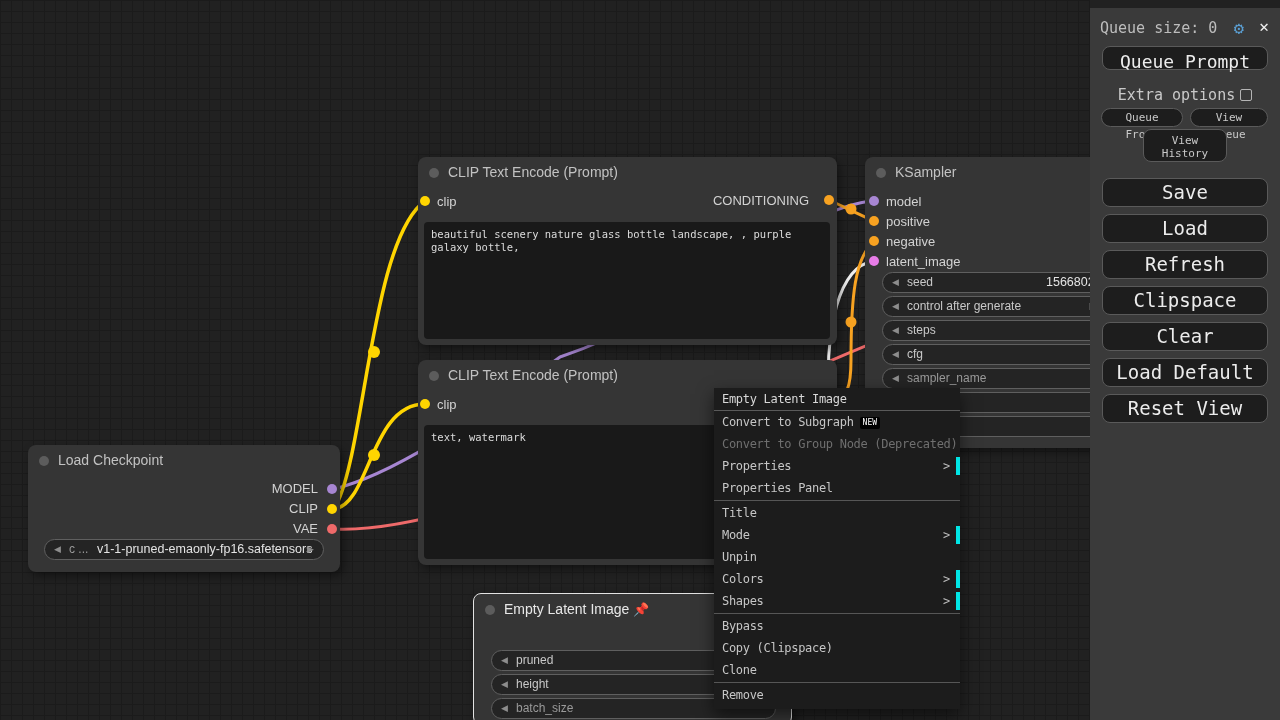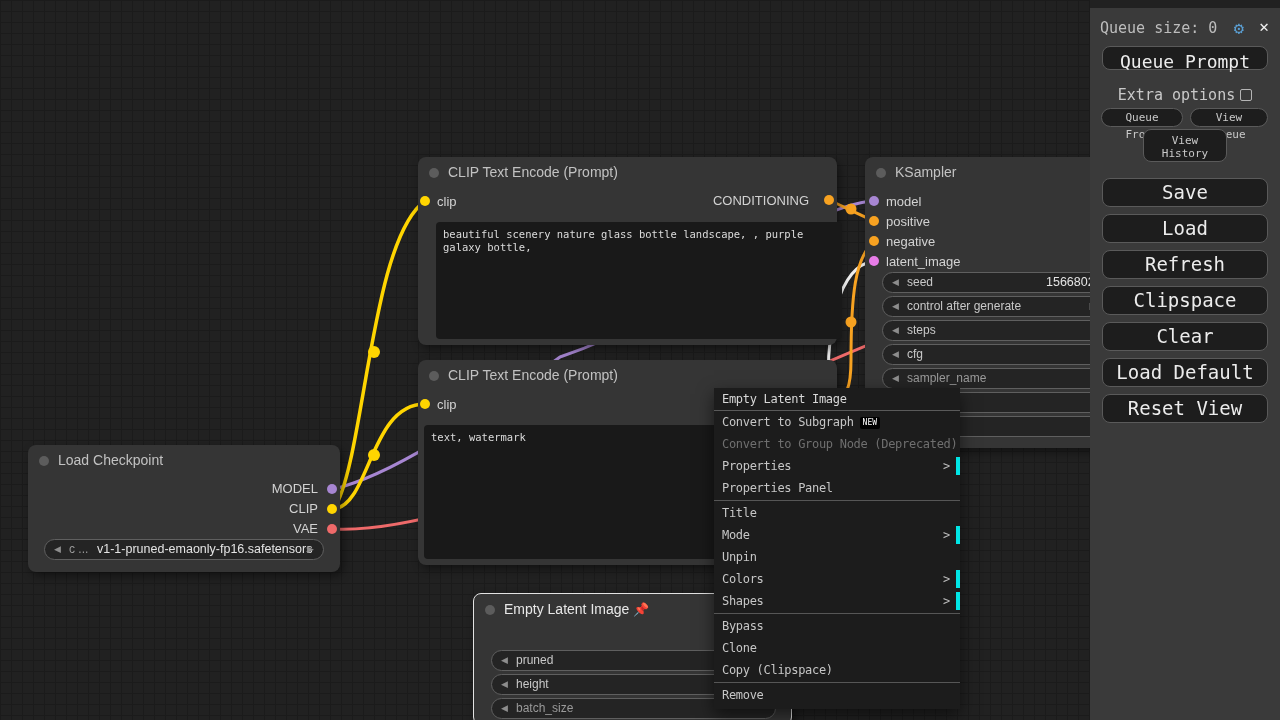--- a/index.html
+++ b/index.html
@@ -138,21 +138,21 @@
       <circle cx="851" cy="209" r="5.5" fill="#f7a221"></circle>
       <circle cx="851" cy="322" r="5.5" fill="#f7a221"></circle>
     </svg>
 
     <div class="node" style="left:418px; top:157px; width:419px; height:188px;">
       <div class="node-title"><span class="ntdot"></span><span>CLIP Text Encode (Prompt)</span></div>
       <div class="port c-clip" style="left:2px; top:39px;"></div>
       <div class="plabel" style="left:19px; top:37px;">clip</div>
       <div class="plabel right" style="right:28px; top:36px;">CONDITIONING</div>
       <div class="port c-cond" style="left:406px; top:38px;"></div>
-      <div class="ta" style="left:18px; top:65px; width:406px; height:117px;">beautiful scenery nature glass bottle landscape, , purple galaxy bottle,</div>
+      <div class="ta" style="left:6px; top:65px; width:406px; height:117px;">beautiful scenery nature glass bottle landscape, , purple galaxy bottle,</div>
     </div>
 
     <div class="node" style="left:418px; top:360px; width:419px; height:205px;">
       <div class="node-title"><span class="ntdot"></span><span>CLIP Text Encode (Prompt)</span></div>
       <div class="port c-clip" style="left:2px; top:39px;"></div>
       <div class="plabel" style="left:19px; top:37px;">clip</div>
       <div class="ta" style="left:6px; top:65px; width:406px; height:134px;">text, watermark</div>
     </div>
 
     <div class="node" style="left:865px; top:157px; width:262px; height:291px;">
@@ -231,22 +231,22 @@
       <div class="menu-row"><span>Properties</span><span class="subarrow">&gt;</span><span class="cyanbar"></span></div>
       <div class="menu-row"><span>Properties Panel</span></div>
       <div class="sep"></div>
       <div class="menu-row"><span>Title</span></div>
       <div class="menu-row"><span>Mode</span><span class="subarrow">&gt;</span><span class="cyanbar"></span></div>
       <div class="menu-row"><span>Unpin</span></div>
       <div class="menu-row"><span>Colors</span><span class="subarrow">&gt;</span><span class="cyanbar"></span></div>
       <div class="menu-row"><span>Shapes</span><span class="subarrow">&gt;</span><span class="cyanbar"></span></div>
       <div class="sep"></div>
       <div class="menu-row"><span>Bypass</span></div>
+      <div class="menu-row"><span>Copy (Clipspace)</span></div>
       <div class="menu-row"><span>Clone</span></div>
-      <div class="menu-row"><span>Copy (Clipspace)</span></div>
       <div class="sep"></div>
       <div class="menu-row"><span>Remove</span></div>
     </div>
 
   </div>
 
   <div id="sidebar">
     <div class="sb-top">Queue size: 0</div>
     <div class="gear">⚙</div>
     <div class="closex">✕</div>

